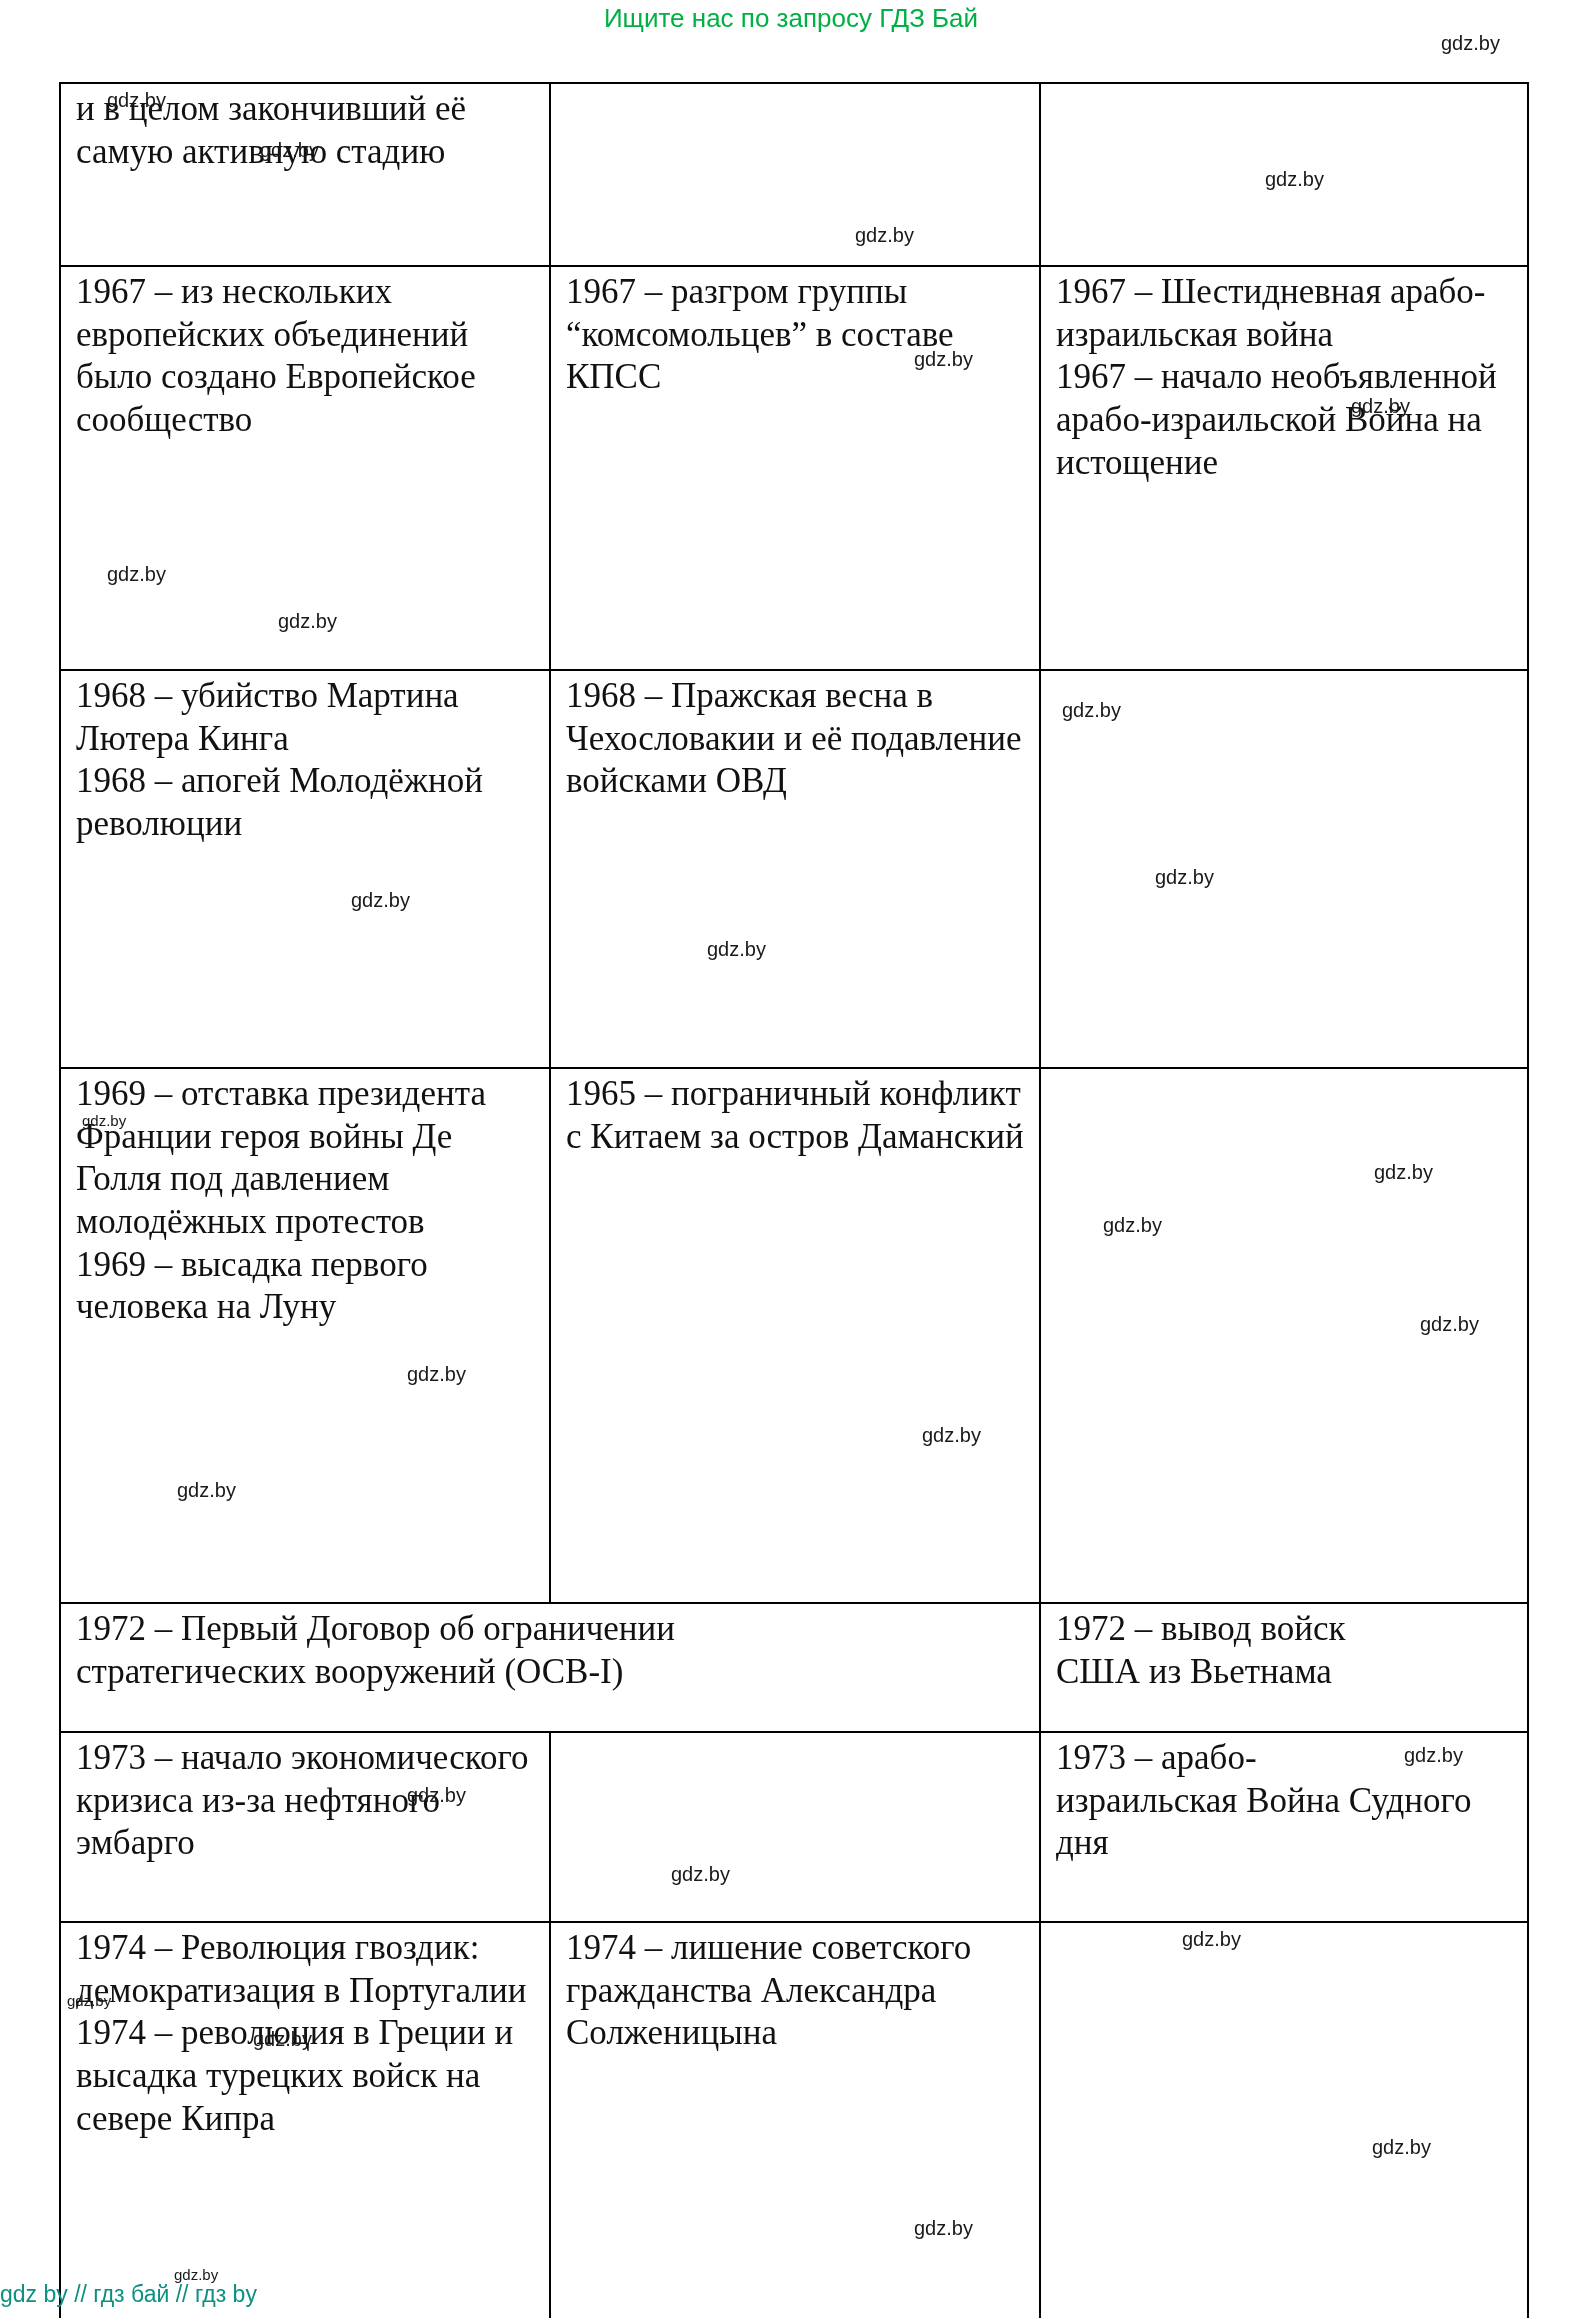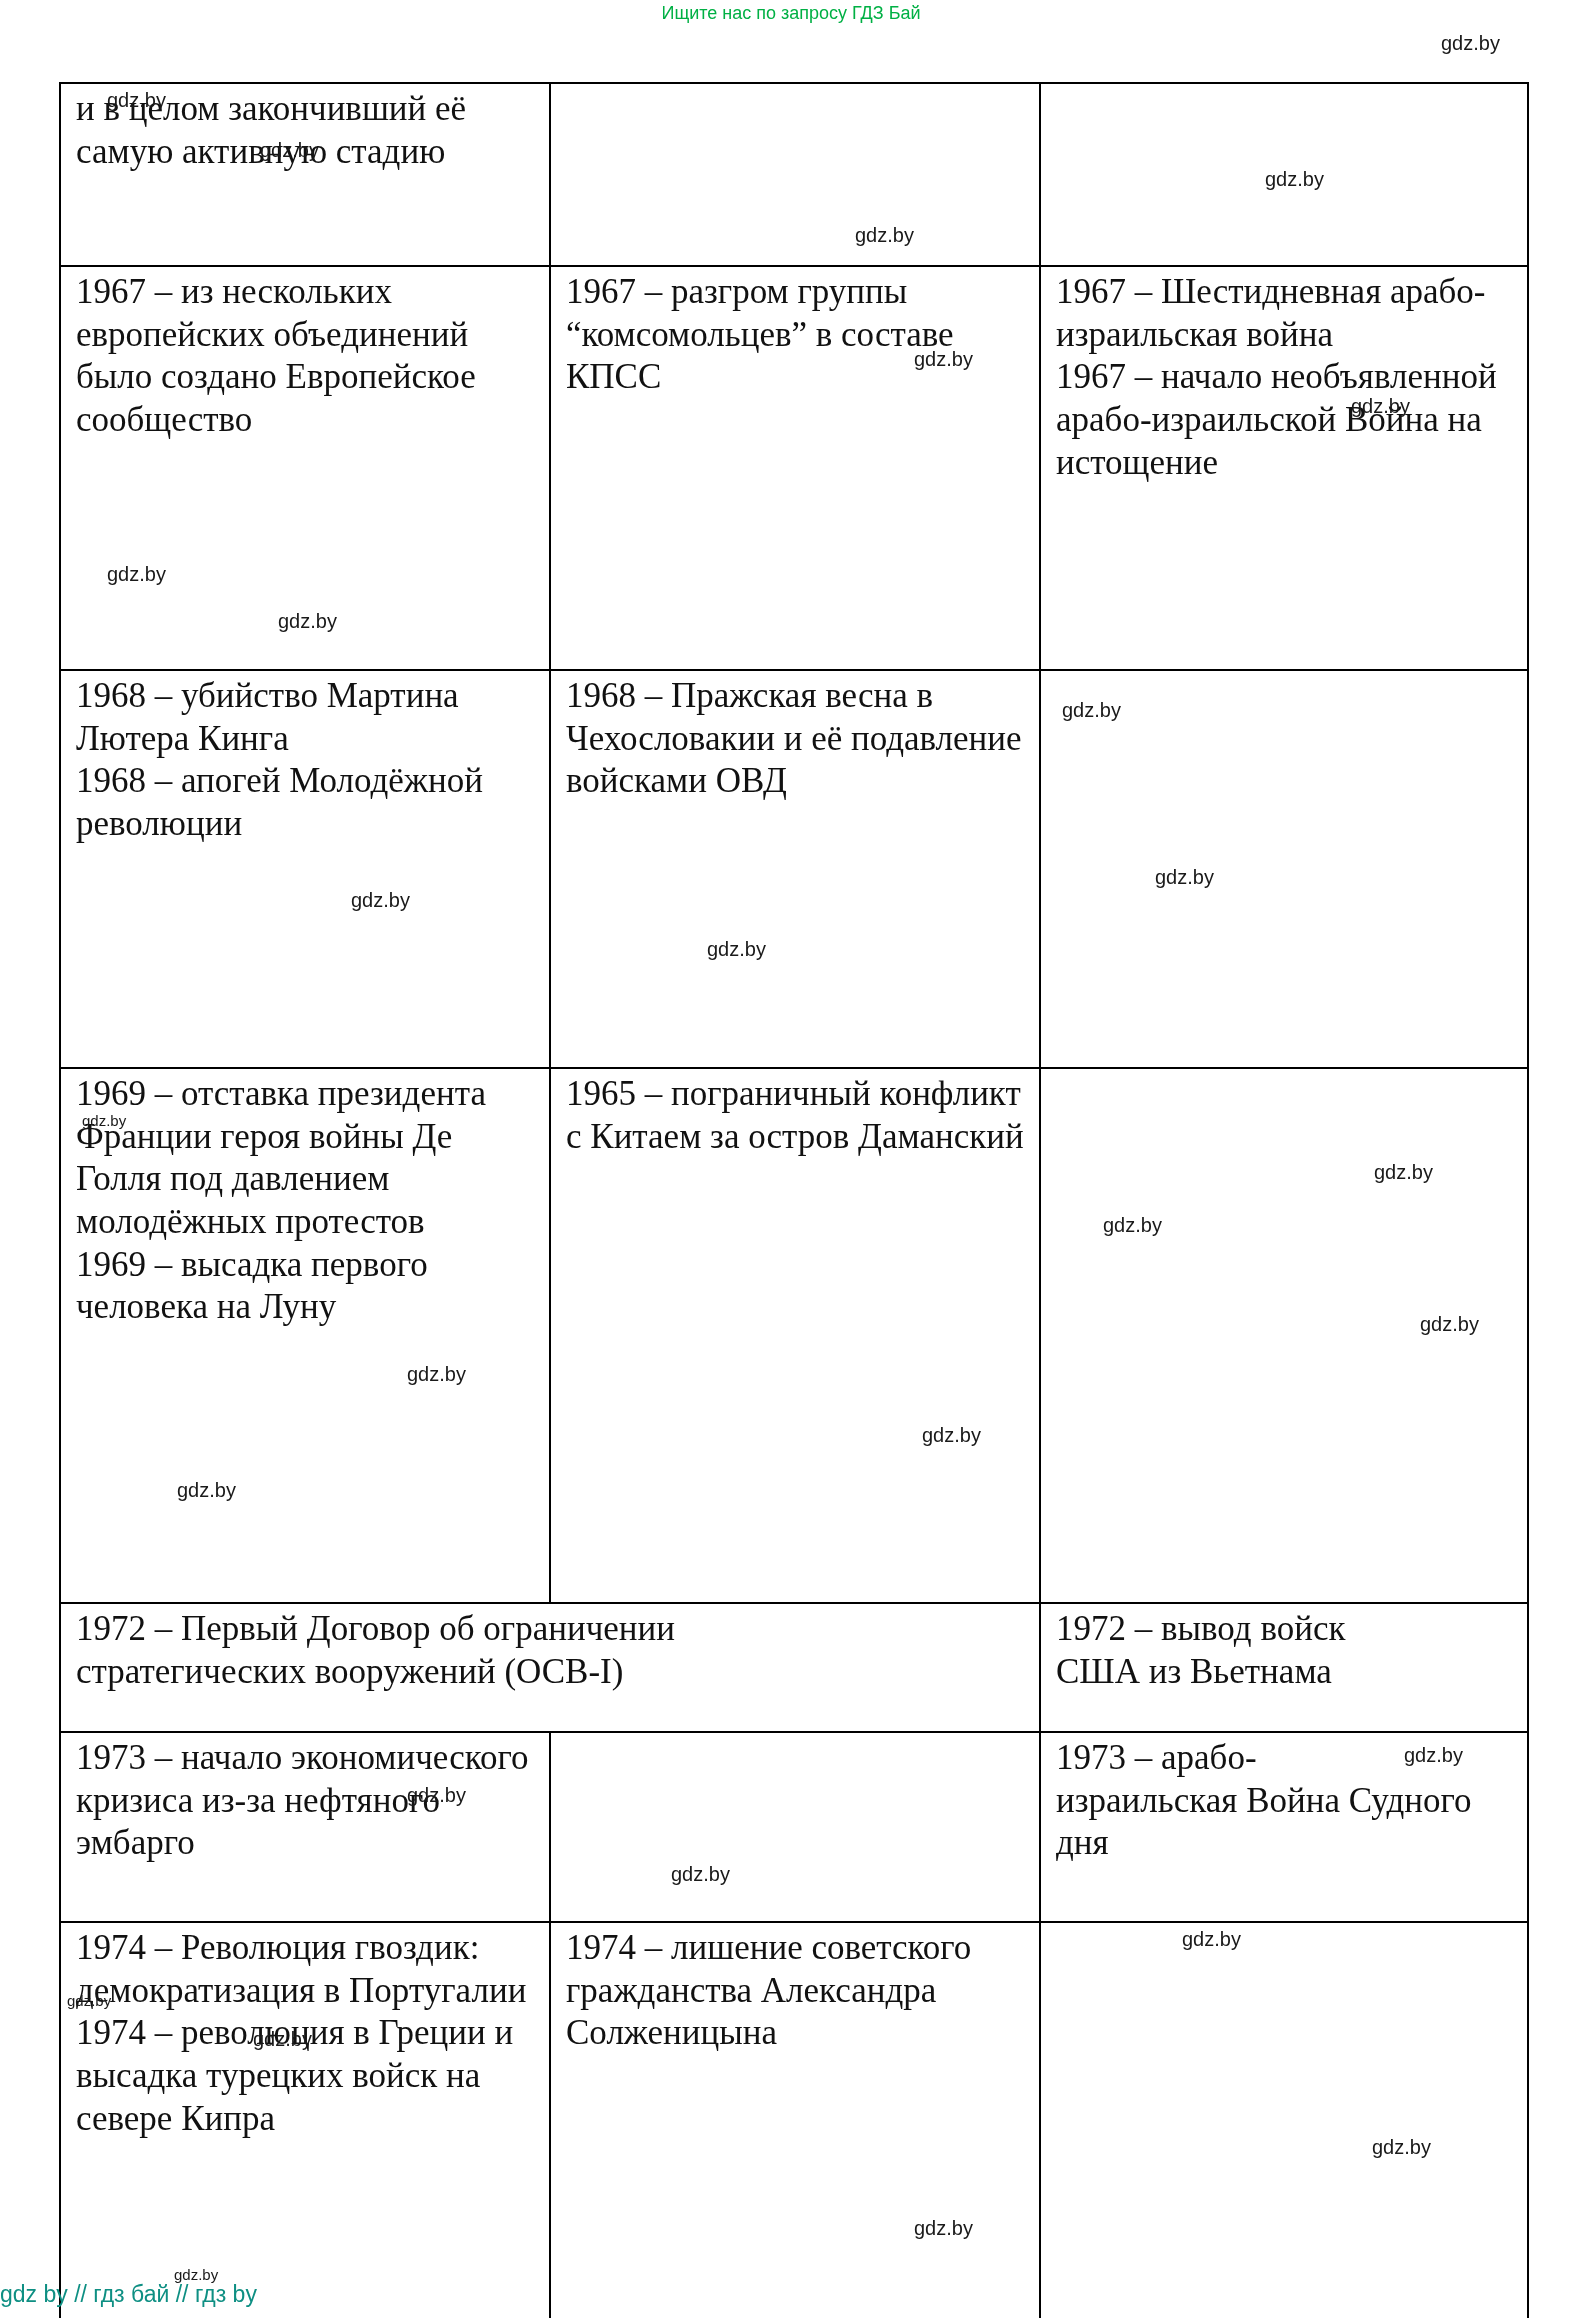--- a/index.html
+++ b/index.html
@@ -13,21 +13,21 @@
     color: #111111;
     overflow: hidden;
   }
   .banner {
     position: absolute;
     top: 3px;
     left: 0;
     width: 100%;
     text-align: center;
     font-family: "Liberation Sans", sans-serif;
-    font-size: 18px;
+    font-size: 26px;
     color: #00b044;
   }
   .wm {
     position: absolute;
     font-family: "Liberation Sans", sans-serif;
     font-size: 20px;
     color: #1a1a1a;
     white-space: nowrap;
     line-height: 1;
   }

